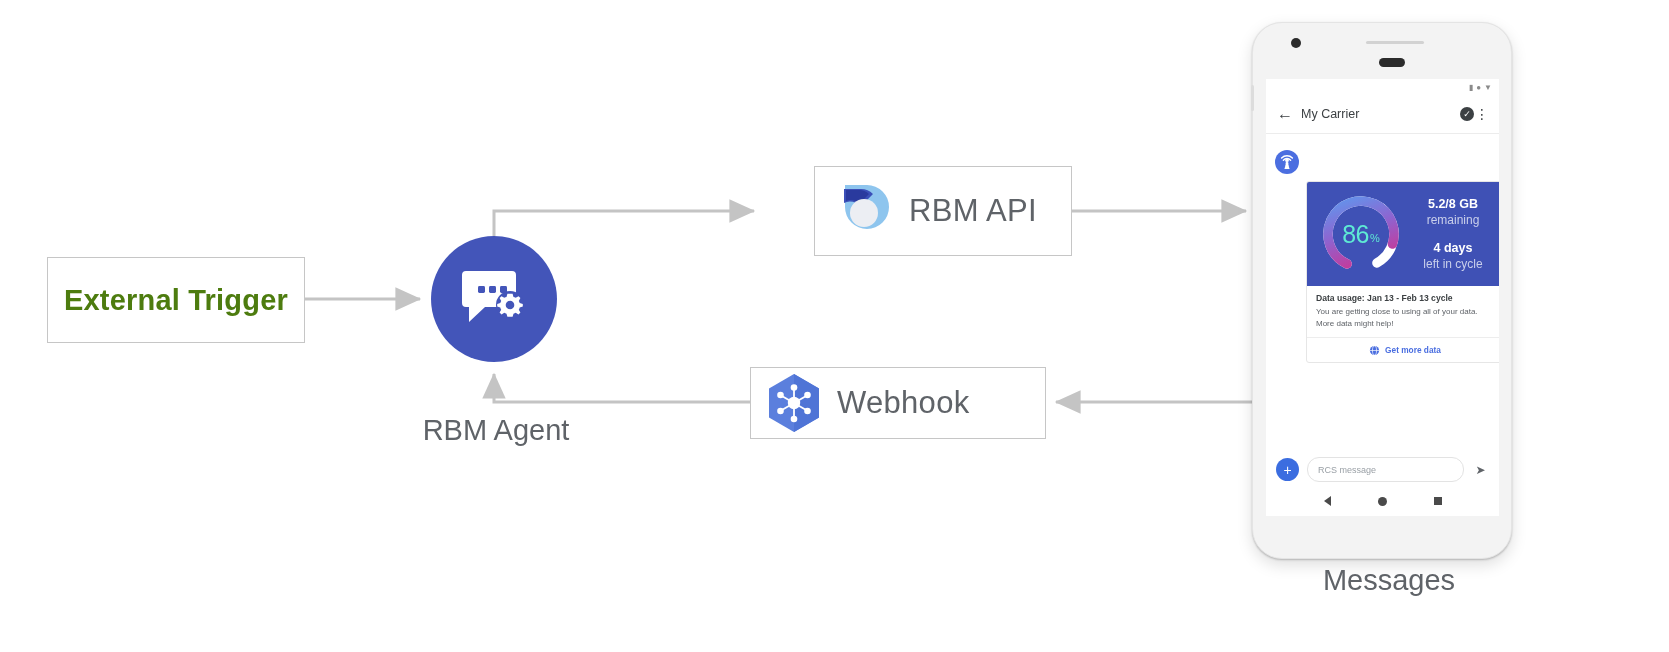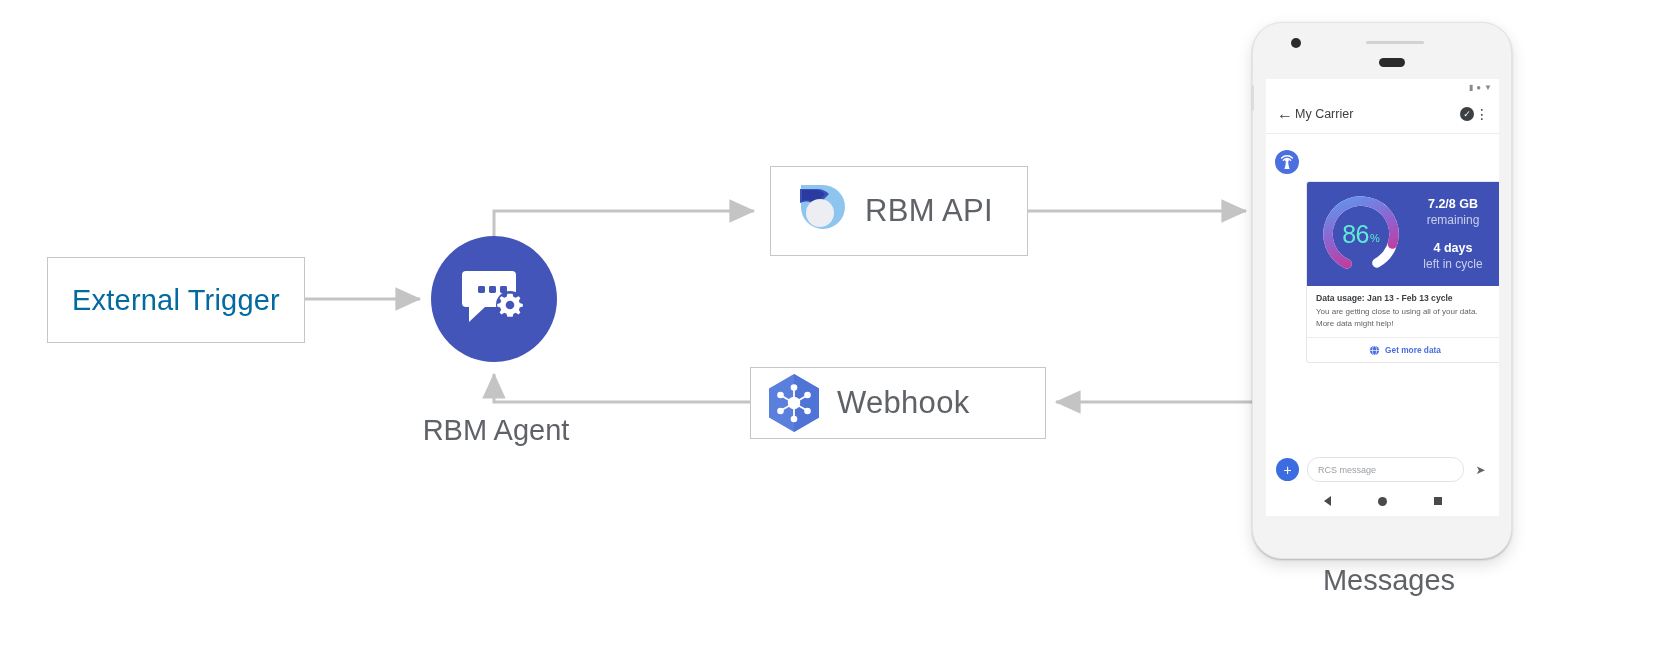--- a/index.html
+++ b/index.html
@@ -13,23 +13,23 @@
   
   svg.wires{position:absolute;left:0;top:0;width:1669px;height:652px;overflow:visible;}
 
   
   .node-box{
     position:absolute;box-sizing:border-box;
     border:1px solid #c6c6c6;background:#fff;
     display:flex;align-items:center;
   }
   #external-trigger{left:47px;top:257px;width:258px;height:86px;justify-content:center;}
-  #external-trigger .lbl{font-size:29px;color:#0369a1;font-weight:400;letter-spacing:.2px;}
-
-  #rbm-api-box{left:770px;top:166px;width:258px;height:90px;padding-left:16px;gap:14px;}
+  #external-trigger .lbl{font-size:29px;color:#4d7c0f;font-weight:700;letter-spacing:.2px;}
+
+  #rbm-api-box{left:814px;top:166px;width:258px;height:90px;padding-left:16px;gap:14px;}
   #webhook-box{left:750px;top:367px;width:296px;height:72px;padding-left:14px;gap:14px;}
   .box-label{font-size:31px;color:#5f6368;font-weight:300;letter-spacing:.3px;}
 
   
   #rbm-agent{position:absolute;left:431px;top:236px;width:126px;height:126px;border-radius:50%;
     background:#4355b9;display:flex;align-items:center;justify-content:center;}
   #rbm-agent-label{position:absolute;left:412px;top:414px;width:168px;text-align:center;
     font-size:29px;color:#5f6368;font-weight:300;}
 
   
@@ -46,21 +46,21 @@
   .ph-speaker-line{position:absolute;left:113px;top:18px;width:58px;height:3px;border-radius:2px;background:#d2d2d2;}
   .ph-earpiece{position:absolute;left:126px;top:35px;width:26px;height:9px;border-radius:5px;background:#2b2b2b;}
 
   .ph-screen{position:absolute;left:13px;top:56px;width:233px;height:437px;background:#fff;overflow:hidden;}
 
   .status-bar{height:14px;display:flex;justify-content:flex-end;align-items:center;gap:3px;padding:2px 7px 0 0;background:#fff;}
   .sb-ico{font-size:8px;color:#8a8a8a;line-height:1;}
 
   .app-bar{height:38px;display:flex;align-items:center;padding:0 9px;background:#fff;border-bottom:1px solid #ececec;}
   .app-bar .back{font-size:16px;color:#3c4043;width:20px;text-align:center;}
-  .app-bar .title{font-size:12.5px;color:#3c4043;flex:1;}
+  .app-bar .title{font-size:12.5px;color:#3c4043;margin-left:6px;flex:1;}
   .app-bar .verified{width:14px;height:14px;border-radius:50%;background:#3c4043;color:#fff;font-size:9px;
       display:flex;align-items:center;justify-content:center;}
   .app-bar .kebab{width:16px;text-align:center;font-size:14px;color:#3c4043;letter-spacing:0;}
 
   .convo{padding:10px 9px 0 9px;}
   .msg-row{display:flex;gap:7px;align-items:flex-start;}
   .avatar{width:24px;height:24px;border-radius:50%;background:#4b6ee0;flex:0 0 24px;position:relative;margin-top:6px;}
   .bubble{background:#f1f3f4;border-radius:9px;padding:6px 9px;font-size:9px;line-height:1.42;color:#3c4043;max-width:176px;}
 
   .card{margin:7px 0 0 31px;width:196px;border:1px solid #e6e6e6;border-radius:3px;overflow:hidden;background:#fff;}
@@ -218,21 +218,21 @@
                 </defs>
                 <circle cx="46" cy="46" r="33" fill="none" stroke="#fff" stroke-width="9.5" stroke-linecap="round" stroke-dasharray="176 207" transform="rotate(115 46 46)"></circle>
                 <circle cx="46" cy="46" r="33" fill="none" stroke="url(#gg)" stroke-width="9.5" stroke-linecap="round" stroke-dasharray="151 207" transform="rotate(115 46 46)"></circle>
               </svg>
               <div class="gauge-num">
                 <b>86</b>
                   <i>%</i>
               </div>
             </div>
             <div class="hero-stats">
-              <div class="hs-big">7.2/8 GB</div>
+              <div class="hs-big">5.2/8 GB</div>
               <div class="hs-sub">remaining</div>
               <div class="hs-gap"></div>
               <div class="hs-big">4 days</div>
               <div class="hs-sub">left in cycle</div>
             </div>
           </div>
           <div class="card-body">
             <div class="cb-title">Data usage: Jan 13 - Feb 13 cycle</div>
             <div class="cb-text">You are getting close to using all of your data. More data might help!</div>
           </div>

